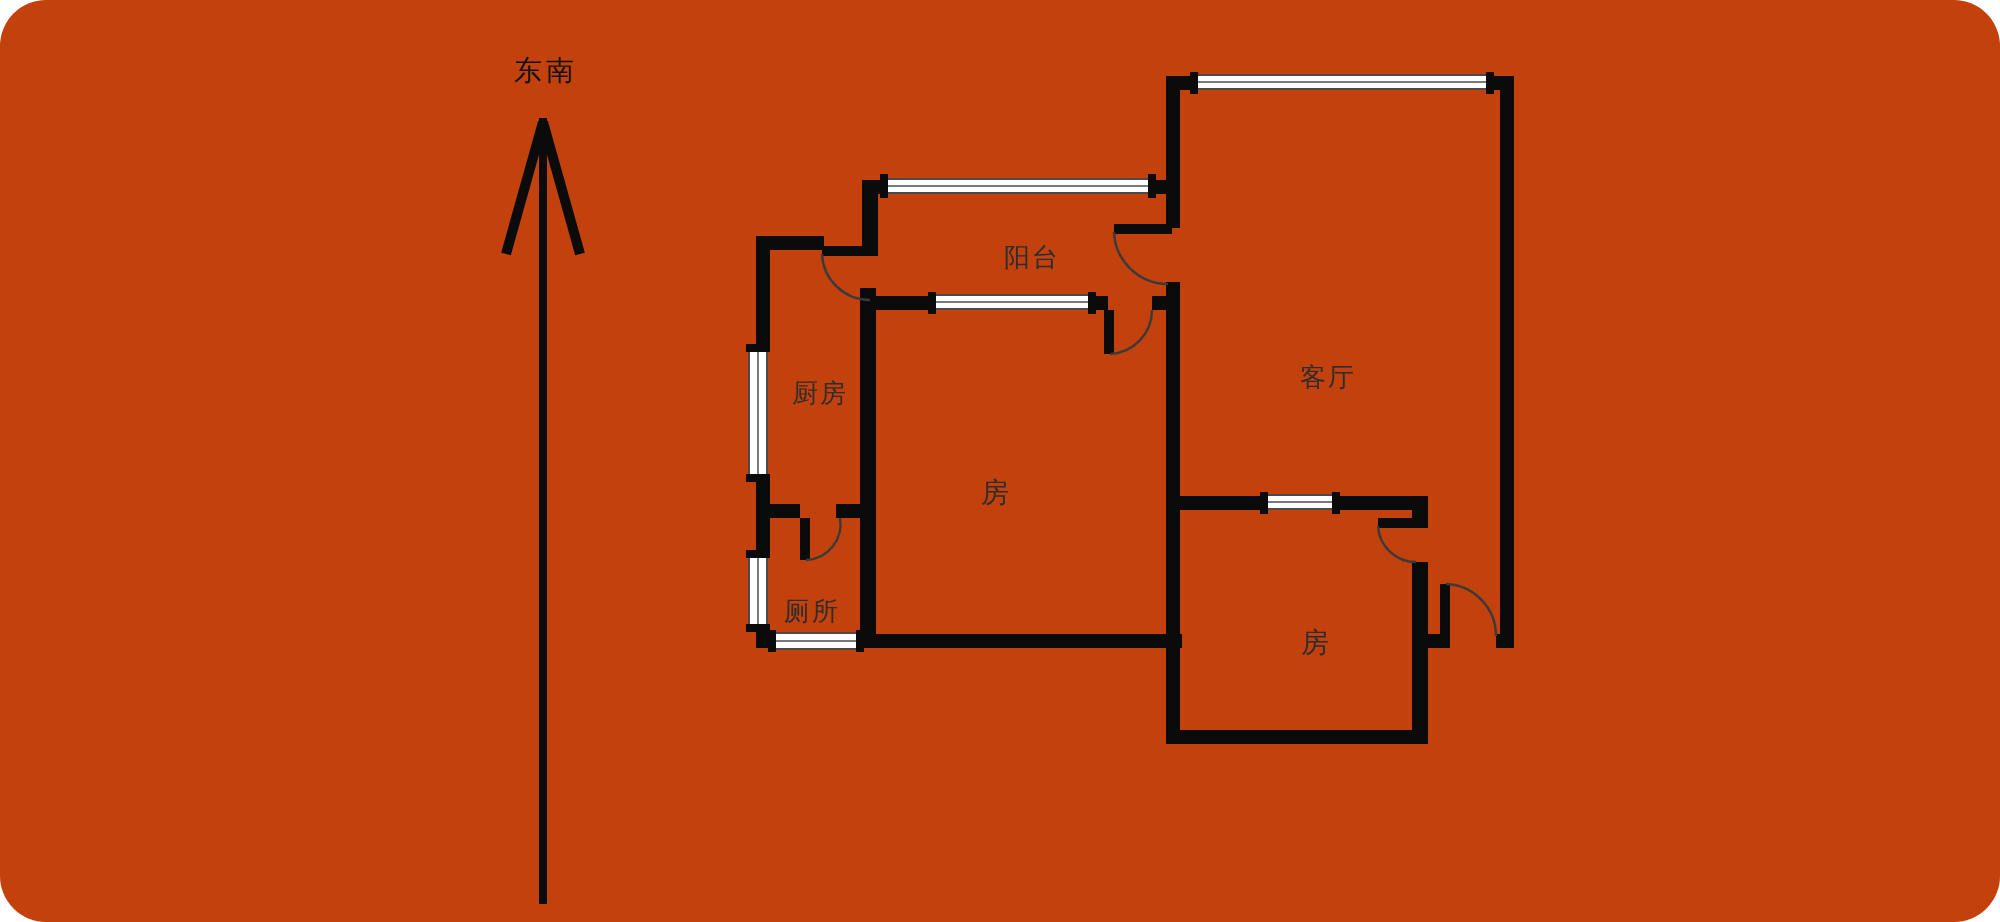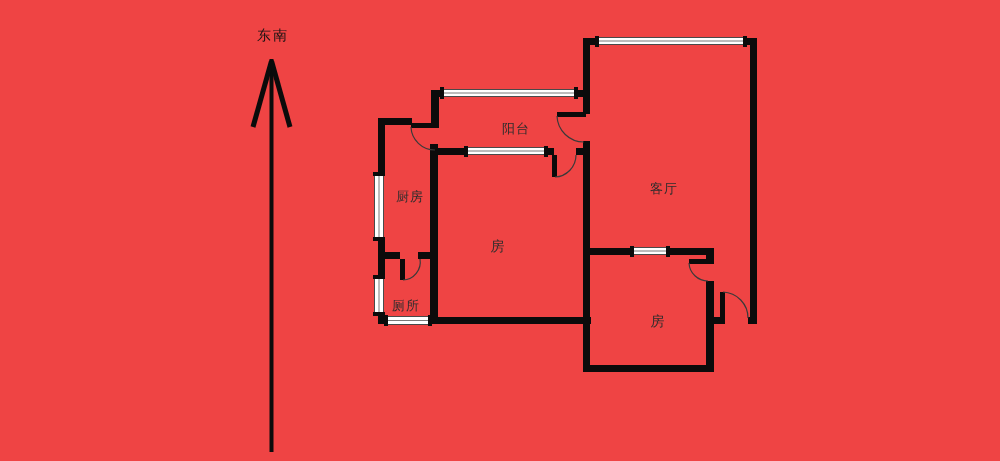--- a/index.html
+++ b/index.html
@@ -1,22 +1,23 @@
 <!DOCTYPE html>
 <html><head>
 <meta charset="utf-8">
 <style>
   html, body { margin: 0; padding: 0; background: #ffffff; }
   #stage {
     position: relative;
     width: 1000px;
     height: 461px;
-    background: #ef4444;
+    background: #c2410c;
     font-family: "Liberation Sans", "DejaVu Sans", sans-serif;
     overflow: hidden;
+    border-radius: 23px;
   }
   #plan-svg { position: absolute; left: 0; top: 0; }
   .wall   { fill: #0b0b0b; }
   .leaf   { fill: #0b0b0b; }
   .arc    { fill: none; stroke: #3a3a3a; stroke-width: 1.2; }
   .win-box{ fill: #ffffff; stroke: #4a4a4a; stroke-width: 1; }
   .win-mid{ stroke: #7a7a7a; stroke-width: 1; }
   .cap    { fill: #0b0b0b; }
   .room-label {
     fill: #2d2d2d;

